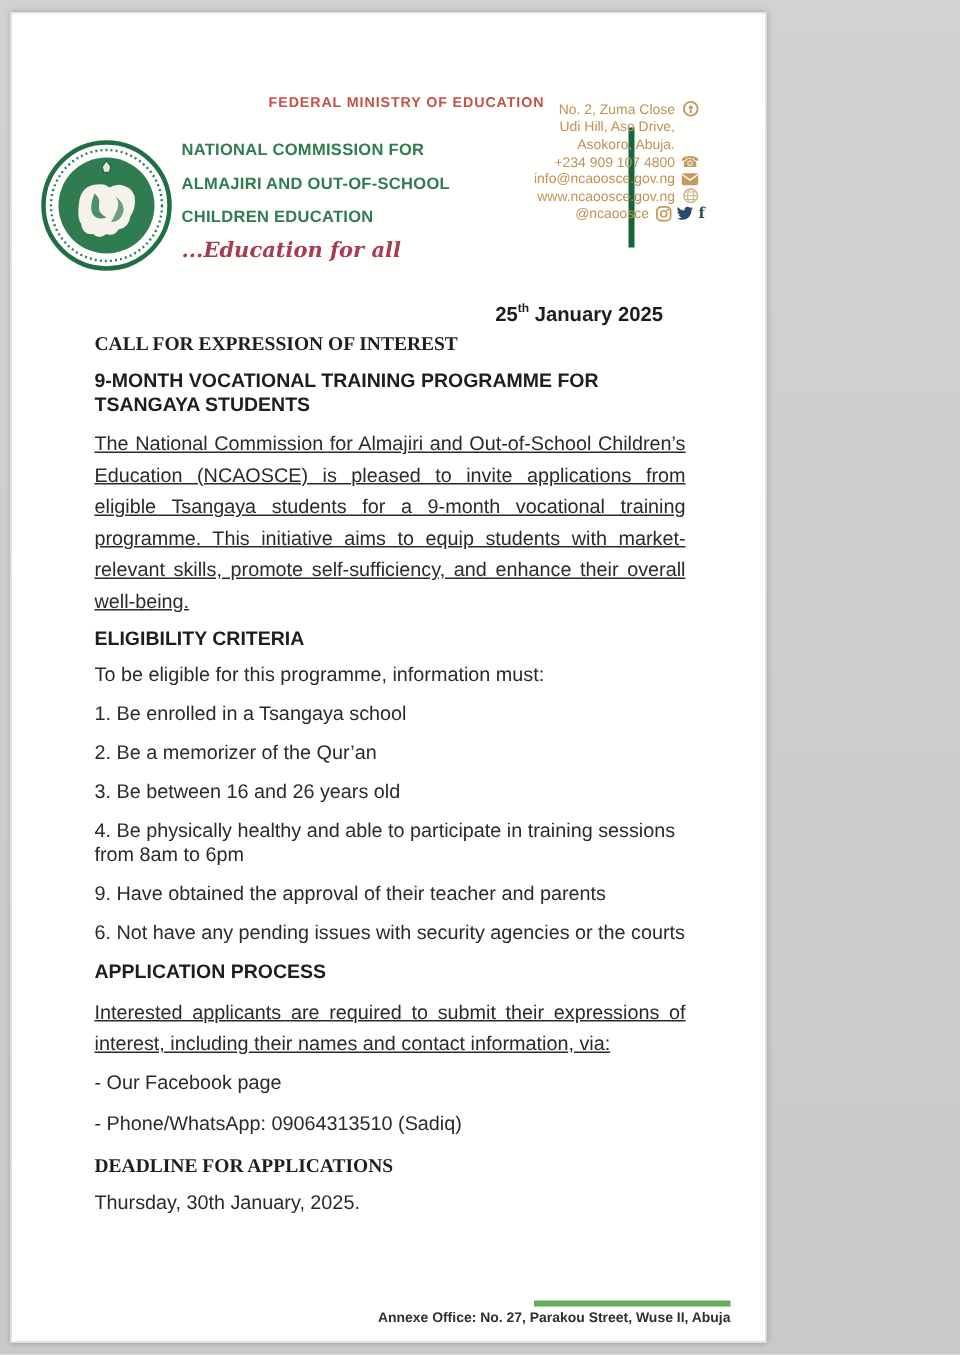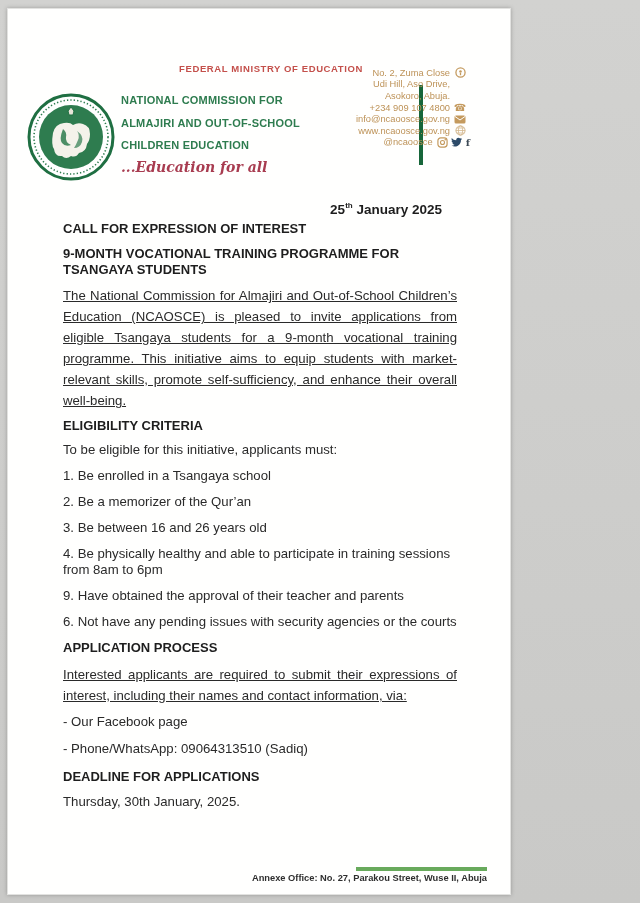--- a/index.html
+++ b/index.html
@@ -28,21 +28,21 @@
   .c-icon svg { display:block; }
   .soc { display:flex; align-items:center; gap:3px; margin-left:4px; }
   .fb-f { color:#3d4a56; font-weight:bold; font-size:10px; font-family:"DejaVu Serif", serif; }
 
   .date-line { position:absolute; right:68px; top:192px; color:#1d1d1d; font-weight:bold; font-size:13.5px; }
   .date-line sup { font-size:8px; vertical-align:6px; }
 
   
   .content { position:absolute; left:55px; right:53px; top:212px; color:#262626; }
   .h { font-size:13px; font-weight:bold; line-height:16px; color:#1e1e1e; }
-  .mb9 { margin-bottom:9px; } .mb7 { margin-bottom:7px; } .mb8 { margin-bottom:8px; }
+  .mb9 { margin-bottom:9px;font-family:Liberation Serif, serif; } .mb7 { margin-bottom:7px; } .mb8 { margin-bottom:8px; }
   .mb10 { margin-bottom:10px; } .mb11 { margin-bottom:11px; } .mb12 { margin-bottom:12px; }
   .para { font-size:13.2px; line-height:21px; text-align:justify; color:#2a2a2a;text-decoration:underline; }
   .line { font-size:13.2px; line-height:16px; color:#2a2a2a; }
   .list .line { margin-bottom:10px; }
 
   
   .footer-line { position:absolute; left:348px; right:23px; top:858px; height:3.5px; background:#68aa5c; }
   .annexe { position:absolute; right:23px; top:864px; font-size:9.3px; font-weight:bold; color:#2f2f2f; }
 </style>
 </head>
@@ -134,21 +134,21 @@
     </div>
 
     <div class="date-line"><span>25</span><sup>th</sup><span> January 2025</span></div>
 
     <div class="content">
       <div class="h mb9">CALL FOR EXPRESSION OF INTEREST</div>
       <div class="h mb7">9-MONTH VOCATIONAL TRAINING PROGRAMME FOR TSANGAYA STUDENTS</div>
       <p class="para mb7">The National Commission for Almajiri and Out-of-School Children’s Education (NCAOSCE) is pleased to invite applications from eligible Tsangaya students for a 9-month vocational training programme. This initiative aims to equip students with market-relevant skills, promote self-sufficiency, and enhance their overall well-being.</p>
 
       <div class="h mb8">ELIGIBILITY CRITERIA</div>
-      <div class="line mb10">To be eligible for this initiative, applicants must:</div>
+      <div class="line mb10">To be eligible for this programme, information must:</div>
       <div class="list">
         <div class="line">1. Be enrolled in a Tsangaya school</div>
         <div class="line">2. Be a memorizer of the Qur’an</div>
         <div class="line">3. Be between 16 and 26 years old</div>
         <div class="line">4. Be physically healthy and able to participate in training sessions from 8am to 6pm</div>
         <div class="line">9. Have obtained the approval of their teacher and parents</div>
         <div class="line">6. Not have any pending issues with security agencies or the courts</div>
       </div>
 
       <div class="h mb8">APPLICATION PROCESS</div>

